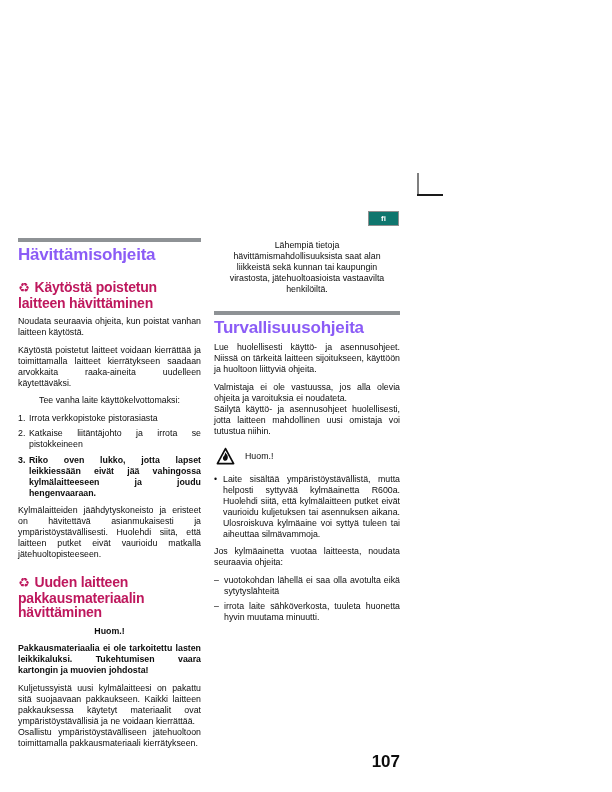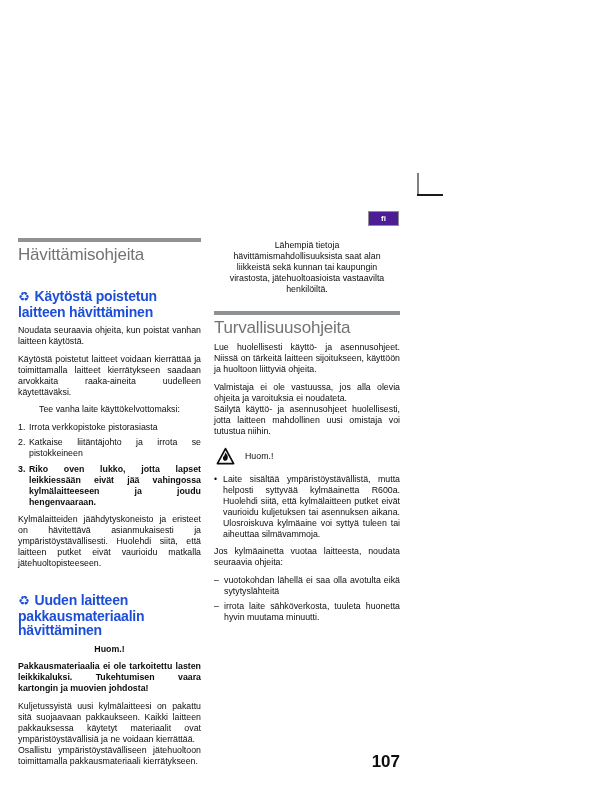--- a/index.html
+++ b/index.html
@@ -10,37 +10,37 @@
   }
   .page{position:absolute;inset:0;background:#fff;overflow:hidden;}
 
   
   .crop-v{position:absolute;left:417px;top:173px;width:2px;height:23px;background:#7f7f7f;}
   .crop-h{position:absolute;left:417px;top:194px;width:26px;height:2px;background:#1a1a1a;}
 
   
   .lang-tab{
     position:absolute;left:368px;top:211px;width:29px;height:13px;
-    background:#4c1d95;color:#fff;font-size:8px;font-weight:bold;
+    background:#0f766e;color:#fff;font-size:8px;font-weight:bold;
     text-align:center;line-height:13px;border:1px solid #8f8f8f;
   }
 
   .col{position:absolute;top:238px;}
   .col-left{left:18px;width:183px;}
   .col-right{left:214px;width:186px;}
 
   .rule{height:4px;background:#8e9295;margin:0 0 3px 0;}
 
   h1{
-    font-size:17px;font-weight:normal;letter-spacing:-0.2px;
-    margin:2px 0 4px 0;line-height:20px;color:#737373;
+    font-size:17px;font-weight:bold;letter-spacing:-0.2px;
+    margin:2px 0 4px 0;line-height:20px;color:#8b5cf6;
   }
   h2{
     font-size:14px;font-weight:bold;letter-spacing:-0.2px;
-    margin:24px 0 6px 0;line-height:14.5px;color:#1d4ed8;
+    margin:15px 0 6px 0;line-height:14.5px;color:#be185d;
   }
   .pre{white-space:pre-line;}
 
   p.body{
     font-size:8.8px;line-height:11px;margin:0 0 6.5px 0;
     text-align:justify;
   }
   p.nj{text-align:center;}
   .bold{font-weight:bold;}
   .tight{margin-bottom:0;}

